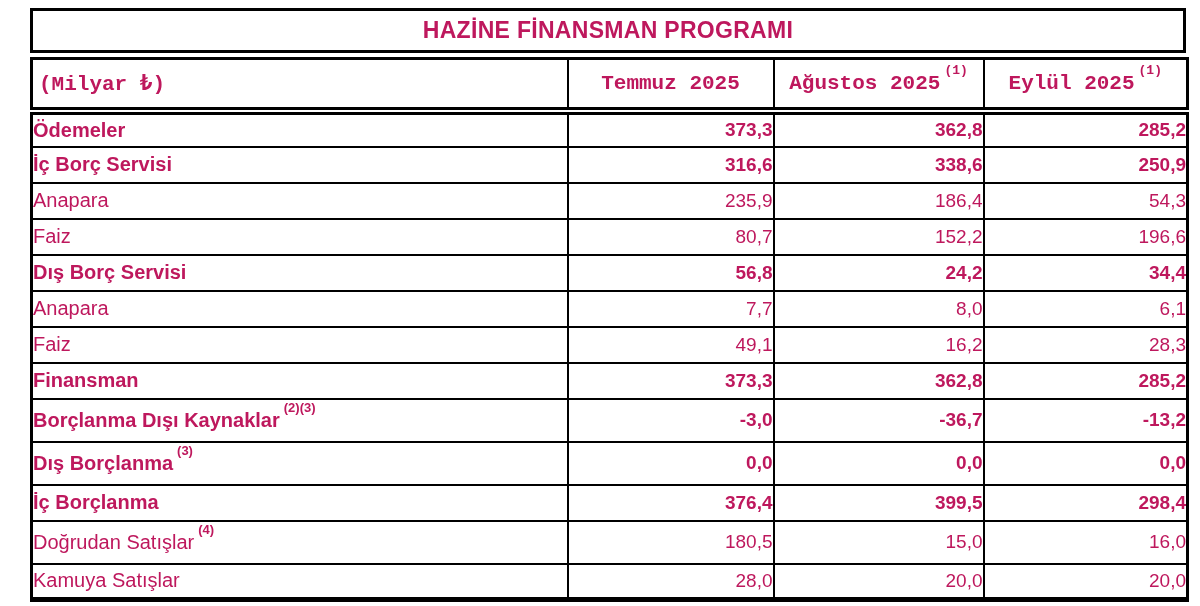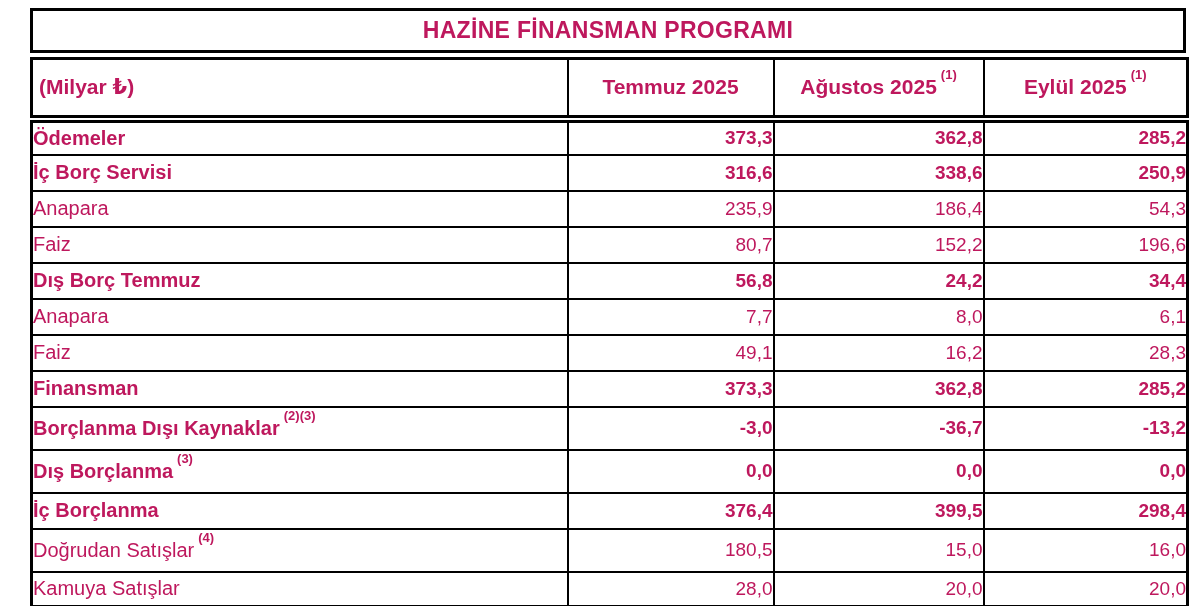--- a/index.html
+++ b/index.html
@@ -35,25 +35,26 @@
     border-bottom: 5px solid #000;
   }
   .fin th, .fin td {
     box-sizing: border-box;
     border: 2px solid #000;
     padding: 0;
     overflow: hidden;
     white-space: nowrap;
   }
   .fin thead th {
-    height: 60px;
+    height: 52px;
     font-size: 21px;
     font-weight: 700;
     border-bottom: 8px double #000;
     vertical-align: middle;
+    font-family: Liberation Mono, monospace;
   }
   th.c-label { text-align: left; padding-left: 6px; font-size: 21px; }
   .c-val { text-align: center; vertical-align: middle; }
   .dbl { border-left: 8px double #000; }
 
   .fin tbody tr { height: 36px; }
   .fin tbody tr.tall { height: 43px; }
   td.c-label { font-size: 20px; vertical-align: middle; }
   td.c-val { font-size: 19px; text-align: right; }
   .b { font-weight: 700; }
@@ -118,21 +119,21 @@
             <td class="c-val dbl">186,4</td>
             <td class="c-val dbl">54,3</td>
           </tr>
           <tr>
             <td class="c-label ind3"><span>Faiz</span></td>
             <td class="c-val">80,7</td>
             <td class="c-val dbl">152,2</td>
             <td class="c-val dbl">196,6</td>
           </tr>
           <tr>
-            <td class="c-label ind1 b"><span>Dış Borç Temmuz</span></td>
+            <td class="c-label ind1 b"><span>Dış Borç Servisi</span></td>
             <td class="c-val b">56,8</td>
             <td class="c-val dbl b">24,2</td>
             <td class="c-val dbl b">34,4</td>
           </tr>
           <tr>
             <td class="c-label ind3"><span>Anapara</span></td>
             <td class="c-val">7,7</td>
             <td class="c-val dbl">8,0</td>
             <td class="c-val dbl">6,1</td>
           </tr>

